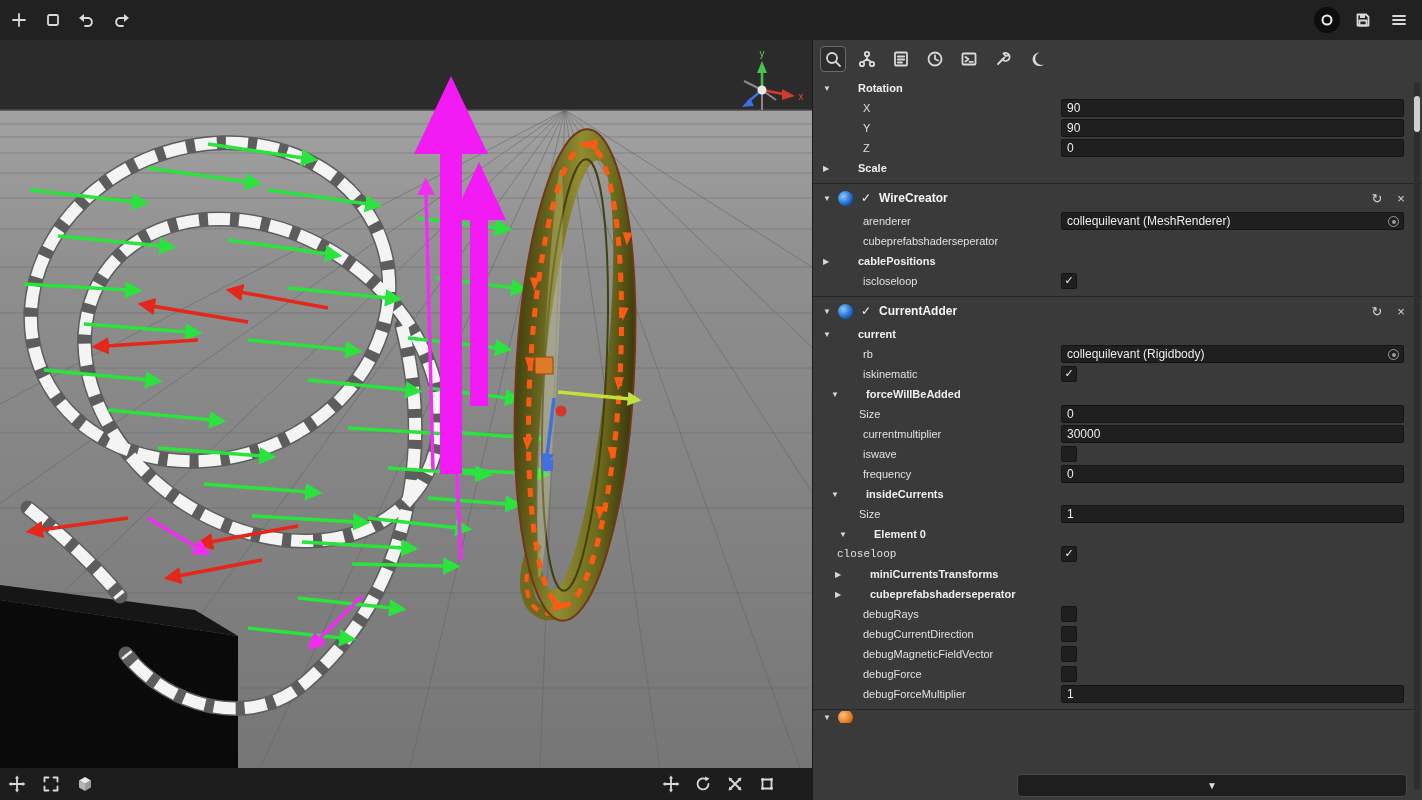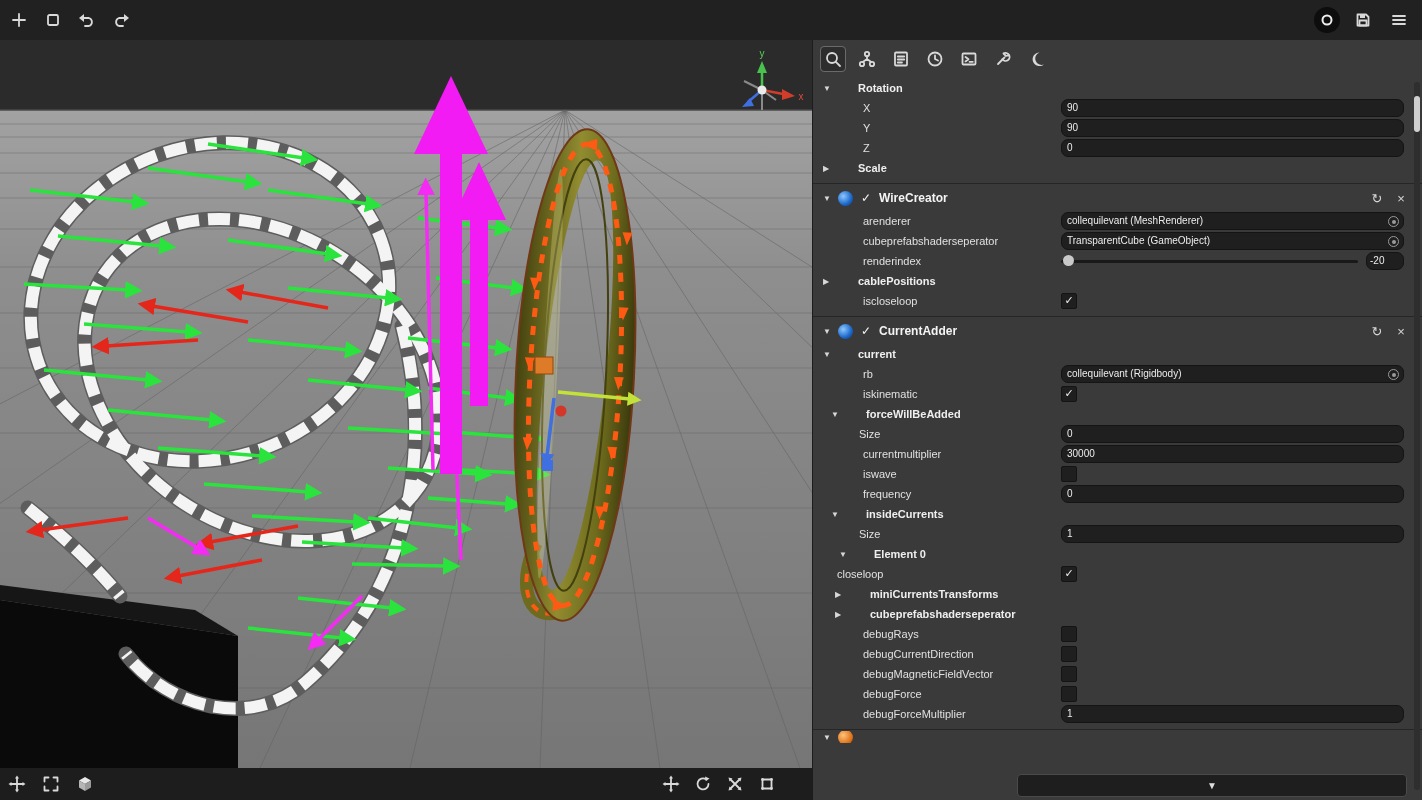--- a/index.html
+++ b/index.html
@@ -23,23 +23,23 @@
   .inspector{position:absolute;left:812px;top:40px;width:610px;height:760px;background:#3a3a3a;
     border-left:1px solid #1c1c1c;box-sizing:border-box;color:#e4e4e4;font-size:11px;overflow:hidden;}
   .insp-icons{height:38px;display:flex;align-items:center;gap:10px;padding-left:8px;}
   .i-btn{width:24px;height:24px;display:flex;align-items:center;justify-content:center;border-radius:3px;}
   .i-btn.active{background:#2d2d2d;outline:1px solid #6a6a6a;}
   .row{position:relative;height:20px;display:flex;align-items:center;}
   .tri{width:11px;font-size:8px;color:#d8d8d8;flex:0 0 auto;}
   .lbl{white-space:nowrap;color:#e0e0e0;margin-left:24px;}
   .b{font-weight:bold;color:#efefef;}
   .pl10{padding-left:10px;}.pl18{padding-left:18px;}.pl26{padding-left:26px;}
-  .pl34{padding-left:22px;}.pl42{}
+  .pl34{padding-left:22px;}.pl42{font-family:Liberation Mono, monospace;}
   .fld{position:absolute;left:248px;right:18px;height:16px;background:#1f1f1f;
-    border:1px solid #141414;border-radius:7px;color:#ececec;font-size:10px;line-height:16px;
+    border:1px solid #141414;border-radius:2px;color:#ececec;font-size:12px;line-height:16px;
     padding:0 5px;box-sizing:content-box;white-space:nowrap;overflow:hidden;}
   .obj{}
   .picker{position:absolute;right:4px;top:3px;width:9px;height:9px;border:1.5px solid #9a9a9a;border-radius:50%;}
   .picker::after{content:"";position:absolute;left:2.5px;top:2.5px;width:4px;height:4px;border-radius:50%;background:#9a9a9a;}
   .chk{position:absolute;left:248px;width:14px;height:14px;background:#1f1f1f;border:1px solid #141414;
     border-radius:2px;text-align:center;}
   .chk span{display:block;line-height:13px;font-size:11px;color:#f0f0f0;}
   .slider{position:absolute;left:248px;right:64px;height:20px;}
   .track{position:absolute;left:0;right:0;top:9px;height:3px;background:#191919;border-radius:2px;}
   .handle{position:absolute;left:2px;top:4px;width:11px;height:11px;background:#c9c9c9;border-radius:50%;}
@@ -418,32 +418,20 @@
   </div>
   <div class="row">
     <span class="lbl pl26">arenderer</span>
     <div class="fld obj">
       <span>collequilevant (MeshRenderer)</span>
       <span class="picker"></span>
     </div>
   </div>
   <div class="row">
     <span class="lbl pl26">cubeprefabshaderseperator</span>
-    <div class="fld obj">
-      <span>TransparentCube (GameObject)</span>
-      <span class="picker"></span>
-    </div>
-  </div>
-  <div class="row">
-    <span class="lbl pl26">renderindex</span>
-    <div class="slider">
-      <div class="track"></div>
-      <div class="handle"></div>
-    </div>
-    <div class="fld sval">-20</div>
   </div>
   <div class="row pl10">
     <span class="tri">▶</span>
     <span class="lbl b">cablePositions</span>
   </div>
   <div class="row">
     <span class="lbl pl26">iscloseloop</span>
     <div class="chk">
         <span>✓</span>
       </div>

